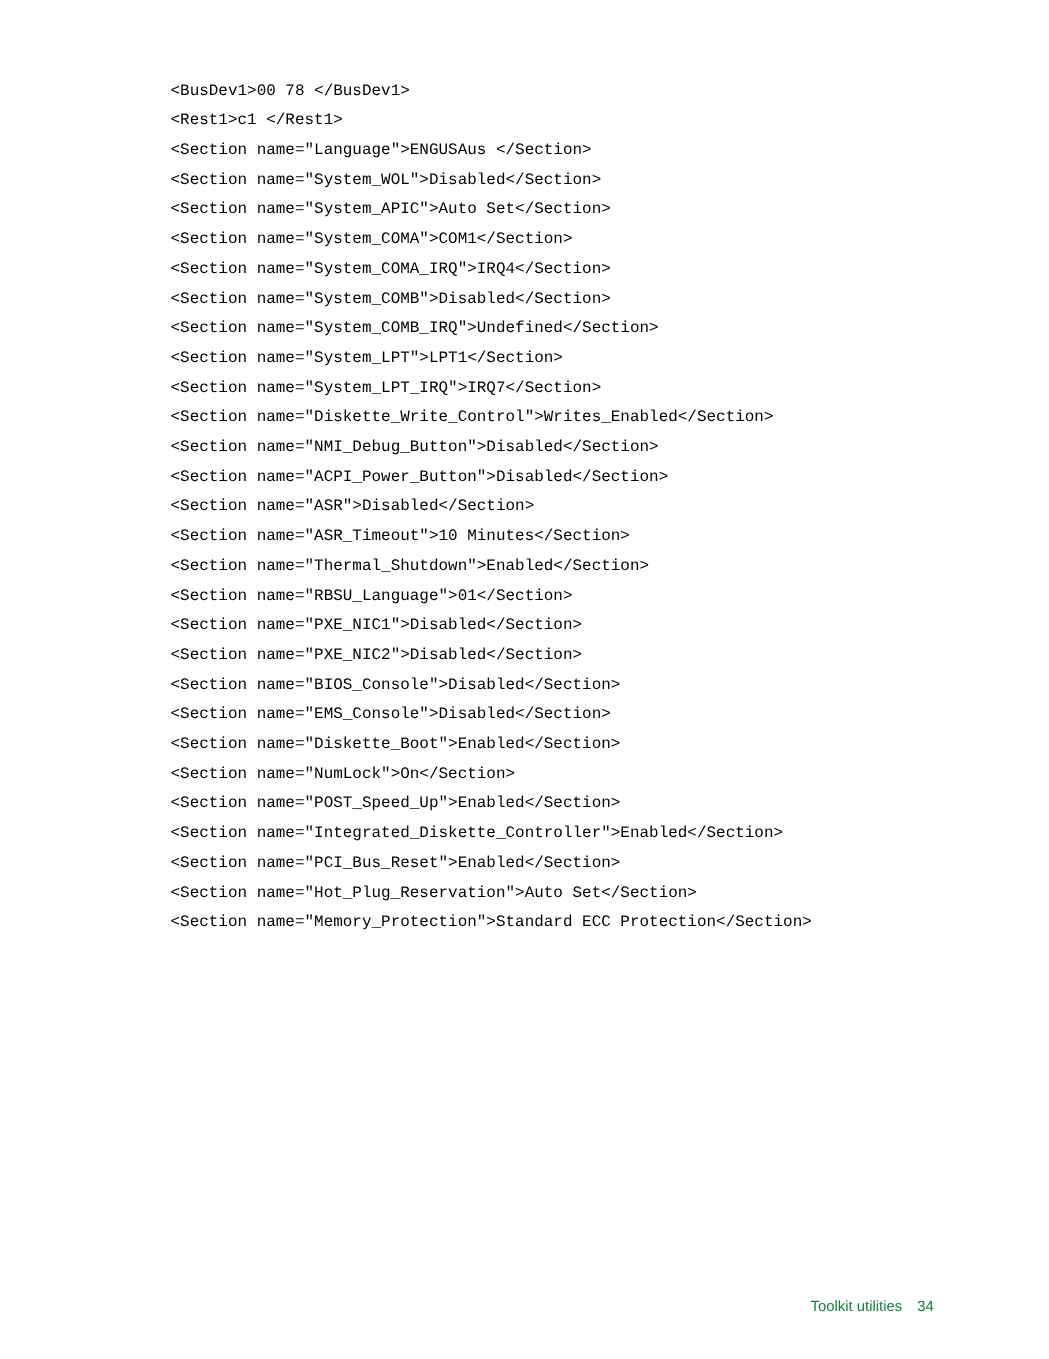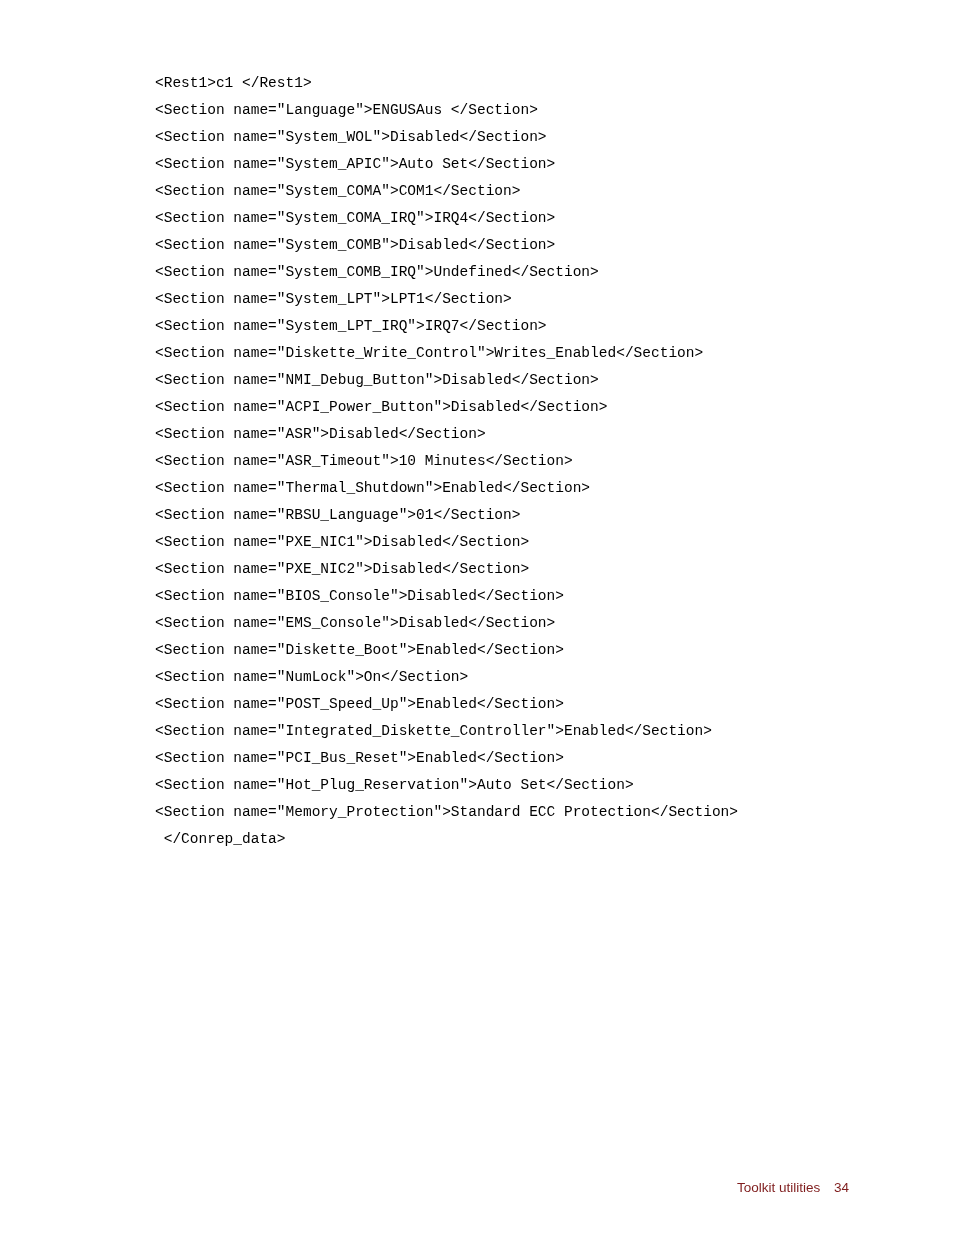--- a/index.html
+++ b/index.html
@@ -20,30 +20,31 @@
     .line {
       line-height: 27px;
       white-space: pre;
     }
     .footer {
       position: absolute;
       bottom: 40px;
       right: 105px;
       font-family: Arial, Helvetica, sans-serif;
       font-size: 13.5px;
-      color: #7f1d1d;
+      color: #15803d;
     }
     .footer .label {
       margin-right: 10px;
     }
   </style>
 </head>
 <body>
 
 <div id="code-container">
+    <div class="line">&lt;BusDev1&gt;00 78 &lt;/BusDev1&gt;</div>
     <div class="line">&lt;Rest1&gt;c1 &lt;/Rest1&gt;</div>
     <div class="line">&lt;Section name="Language"&gt;ENGUSAus &lt;/Section&gt;</div>
     <div class="line">&lt;Section name="System_WOL"&gt;Disabled&lt;/Section&gt;</div>
     <div class="line">&lt;Section name="System_APIC"&gt;Auto Set&lt;/Section&gt;</div>
     <div class="line">&lt;Section name="System_COMA"&gt;COM1&lt;/Section&gt;</div>
     <div class="line">&lt;Section name="System_COMA_IRQ"&gt;IRQ4&lt;/Section&gt;</div>
     <div class="line">&lt;Section name="System_COMB"&gt;Disabled&lt;/Section&gt;</div>
     <div class="line">&lt;Section name="System_COMB_IRQ"&gt;Undefined&lt;/Section&gt;</div>
     <div class="line">&lt;Section name="System_LPT"&gt;LPT1&lt;/Section&gt;</div>
     <div class="line">&lt;Section name="System_LPT_IRQ"&gt;IRQ7&lt;/Section&gt;</div>
@@ -58,19 +59,18 @@
     <div class="line">&lt;Section name="PXE_NIC2"&gt;Disabled&lt;/Section&gt;</div>
     <div class="line">&lt;Section name="BIOS_Console"&gt;Disabled&lt;/Section&gt;</div>
     <div class="line">&lt;Section name="EMS_Console"&gt;Disabled&lt;/Section&gt;</div>
     <div class="line">&lt;Section name="Diskette_Boot"&gt;Enabled&lt;/Section&gt;</div>
     <div class="line">&lt;Section name="NumLock"&gt;On&lt;/Section&gt;</div>
     <div class="line">&lt;Section name="POST_Speed_Up"&gt;Enabled&lt;/Section&gt;</div>
     <div class="line">&lt;Section name="Integrated_Diskette_Controller"&gt;Enabled&lt;/Section&gt;</div>
     <div class="line">&lt;Section name="PCI_Bus_Reset"&gt;Enabled&lt;/Section&gt;</div>
     <div class="line">&lt;Section name="Hot_Plug_Reservation"&gt;Auto Set&lt;/Section&gt;</div>
     <div class="line">&lt;Section name="Memory_Protection"&gt;Standard ECC Protection&lt;/Section&gt;</div>
-    <div class="line"> &lt;/Conrep_data&gt;</div>
   </div>
 
 <div class="footer">
   <span class="label">Toolkit utilities</span>
   <span>34</span>
 </div>
 
 </body></html>

